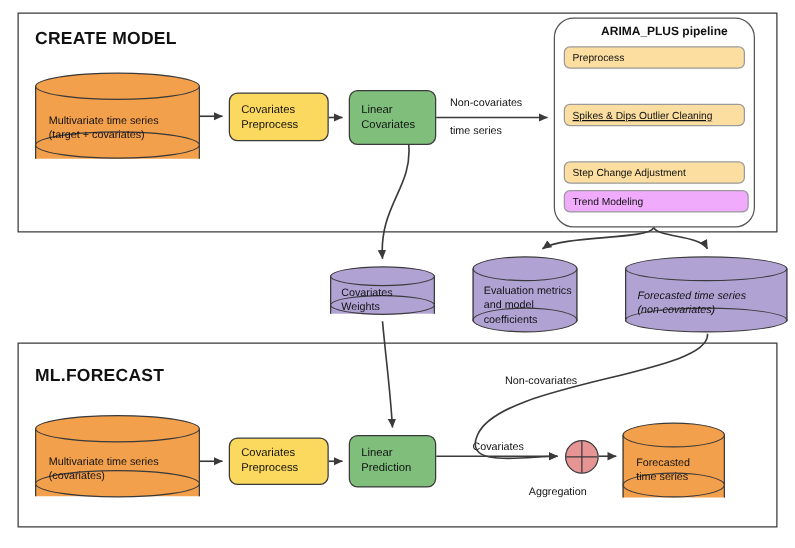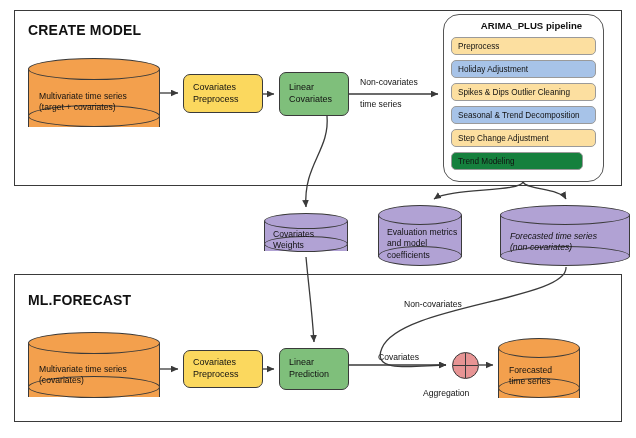--- a/index.html
+++ b/index.html
@@ -68,33 +68,27 @@
     <span>time series</span>
   </div>
 
   <div class="pipeline" style="left:443px;top:14px;width:161px;height:168px;">
     <div class="ptitle">ARIMA_PLUS pipeline</div>
   </div>
 
   <div class="pstep" style="left:451px;top:37px;width:145px;height:18px;background:#FCDFA0;">
     <span>Preprocess</span>
   </div>
-  <div class="pstep" style="left:451px;top:60px;width:145px;height:18px;background:#A7C3E8;">
-    <span>Holiday Adjustment</span>
-  </div>
-  <div class="pstep" style="left:451px;top:83px;width:145px;height:18px;background:#FCDFA0;">
+  <div class="pstep" style="left:451px;top:83px;width:145px;height:18px;background:#FCDFA0;text-decoration:underline;">
     <span>Spikes &amp; Dips Outlier Cleaning</span>
-  </div>
-  <div class="pstep" style="left:451px;top:106px;width:145px;height:18px;background:#A7C3E8;">
-    <span>Seasonal &amp; Trend Decomposition</span>
   </div>
   <div class="pstep" style="left:451px;top:129px;width:145px;height:18px;background:#FCDFA0;">
     <span>Step Change Adjustment</span>
   </div>
-  <div class="pstep" style="left:451px;top:152px;width:132px;height:18px;background:#15803d;">
+  <div class="pstep" style="left:451px;top:152px;width:148px;height:18px;background:#f0abfc;">
     <span>Trend Modeling</span>
   </div>
 
   <div class="cyl" style="left:264px;top:213px;width:84px;height:44px;">
     <div class="body" style="top:8px;height:30px;background:#B1A2D4;"></div>
     <div class="bot" style="top:23px;height:16px;background:#B1A2D4;"></div>
     <div class="top" style="top:0px;height:16px;background:#B1A2D4;"></div>
     <div class="lbl" style="left:9px;top:16px;">
       <div>Covariates</div>
       <div>Weights</div>

